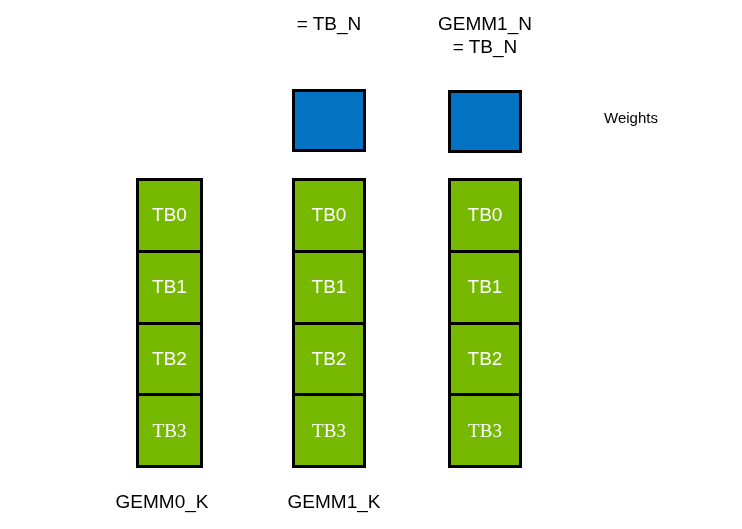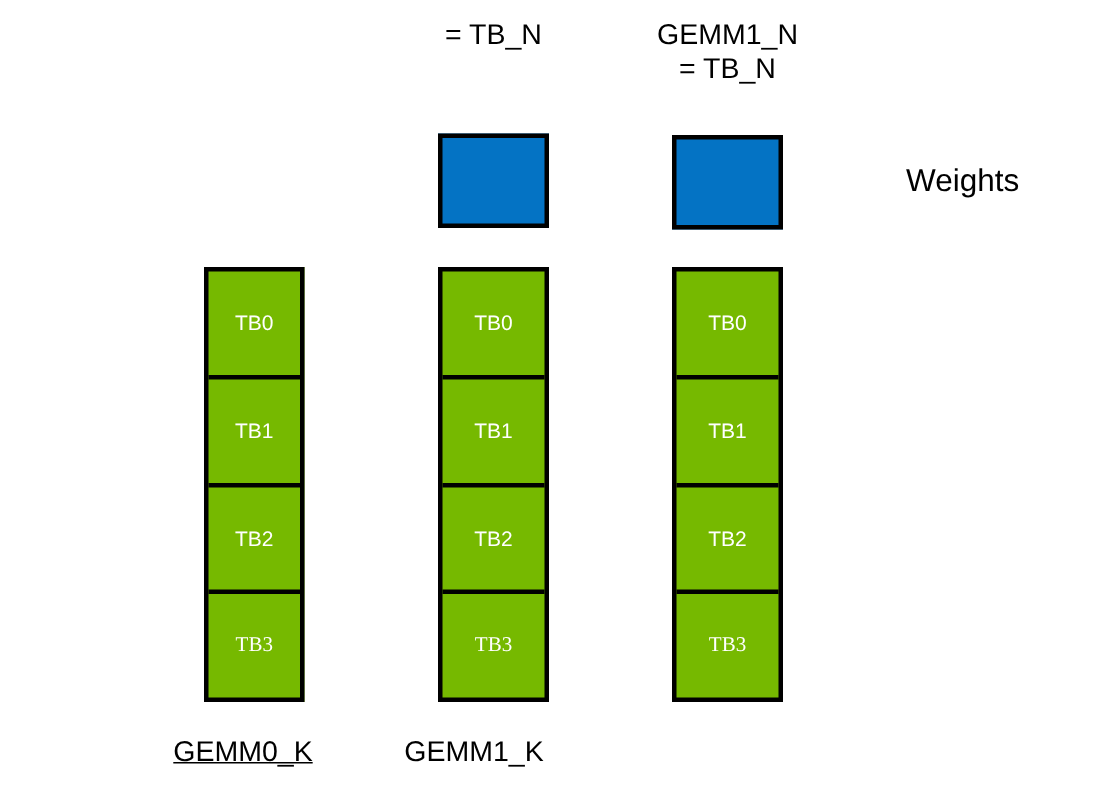--- a/index.html
+++ b/index.html
@@ -43,29 +43,29 @@
     display: flex;
     flex-direction: column;
   }
   .tb-cell {
     flex: 1;
     border-bottom: 3px solid var(--color-border, #000000);
     display: flex;
     align-items: center;
     justify-content: center;
     color: var(--color-cell_text, #ffffff);
-    font-size: 14px;
+    font-size: 19px;
   }
   .tb-cell:last-child {
     border-bottom: none;
     font-family: Liberation Serif, serif;
   }
   .side-label {
     position: absolute;
-    font-size: 21px;
+    font-size: 15px;
     white-space: nowrap;
   }
   .bottom-label {
     position: absolute;
     top: 491px;
     width: 120px;
     text-align: center;
     font-size: 19px;
     white-space: nowrap;
   }
@@ -101,16 +101,16 @@
     <div class="tb-cell">TB3</div>
   </div>
   <div class="tb-column" style="left:448px;width:74px;">
     <div class="tb-cell">TB0</div>
     <div class="tb-cell">TB1</div>
     <div class="tb-cell">TB2</div>
     <div class="tb-cell">TB3</div>
   </div>
 
 
-  <div class="bottom-label" style="left:102px;text-decoration:underline;">GEMM0_K</div>
-  <div class="bottom-label" style="left:256px;">GEMM1_K</div>
+  <div class="bottom-label" style="left:102px;">GEMM0_K</div>
+  <div class="bottom-label" style="left:274px;">GEMM1_K</div>
 
 </div>
 
 </body></html>

